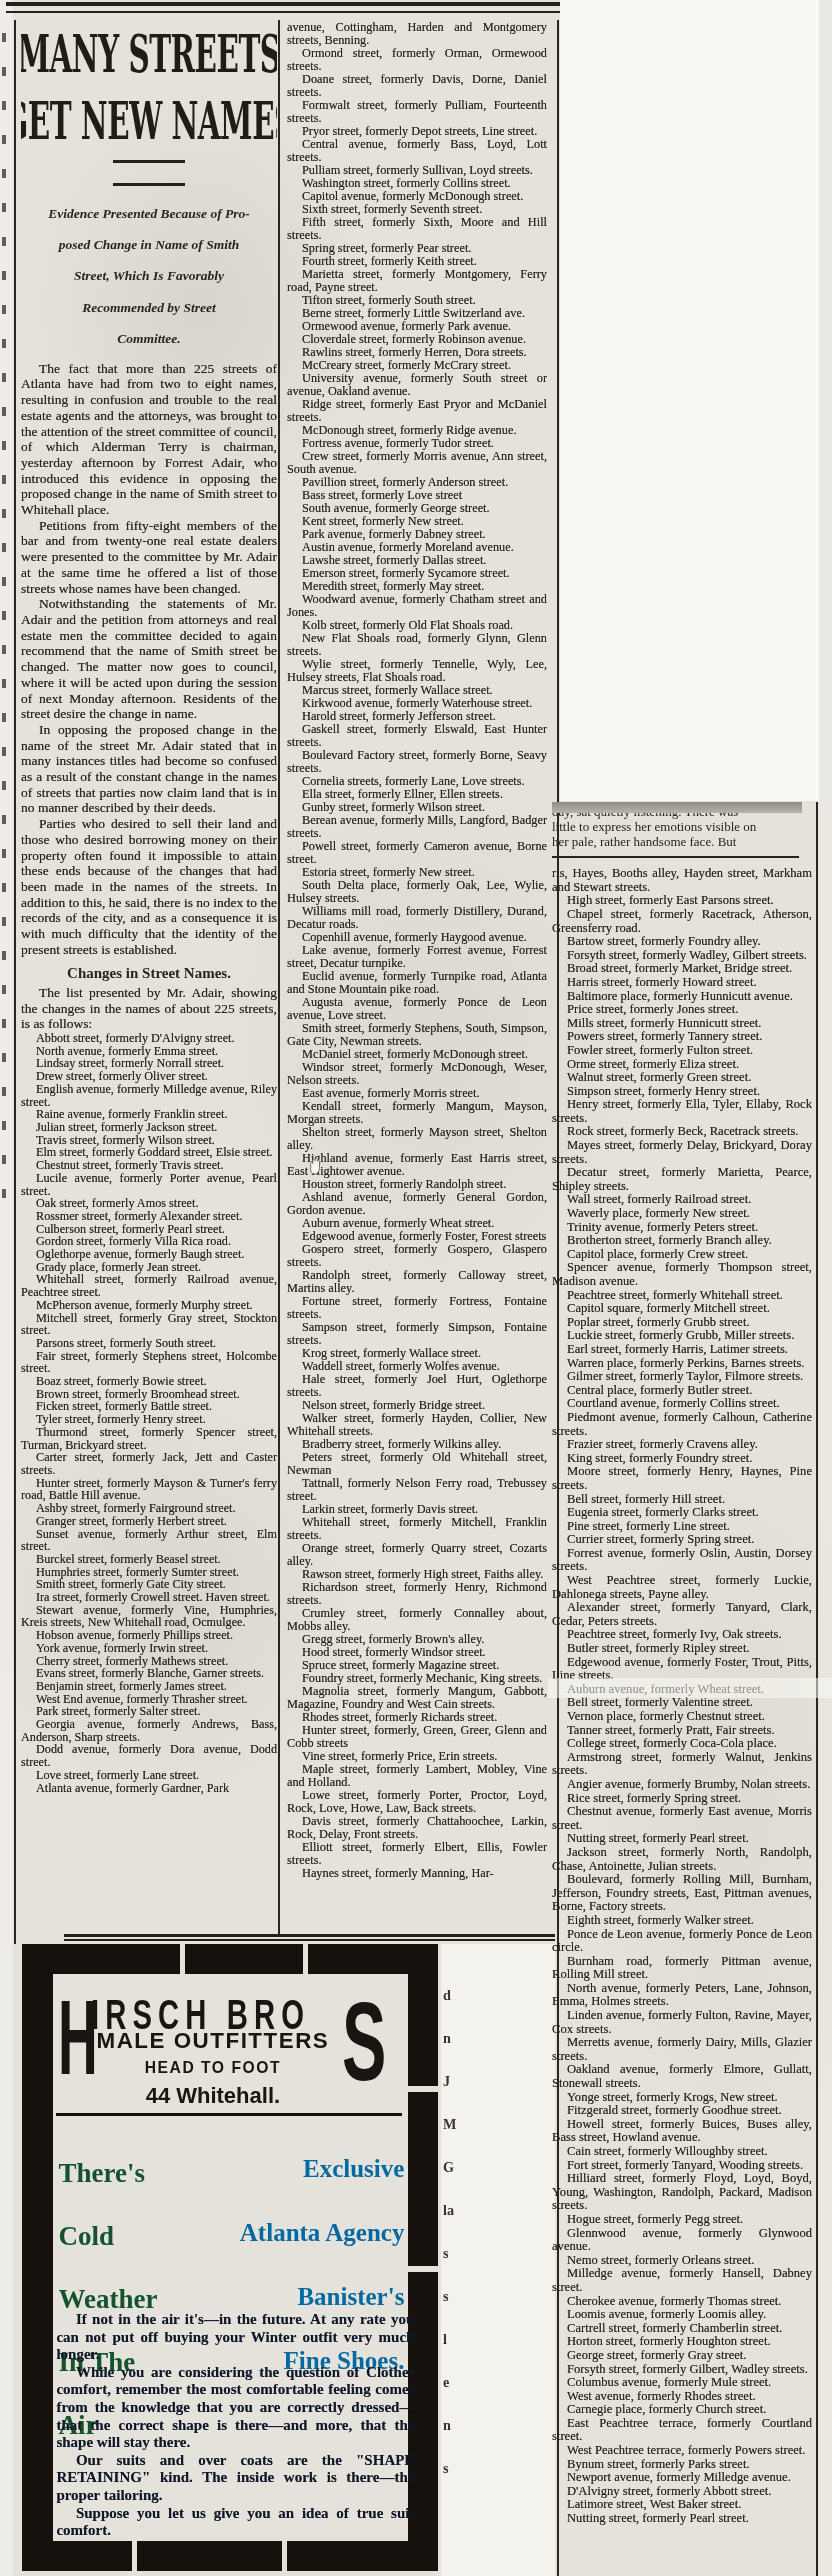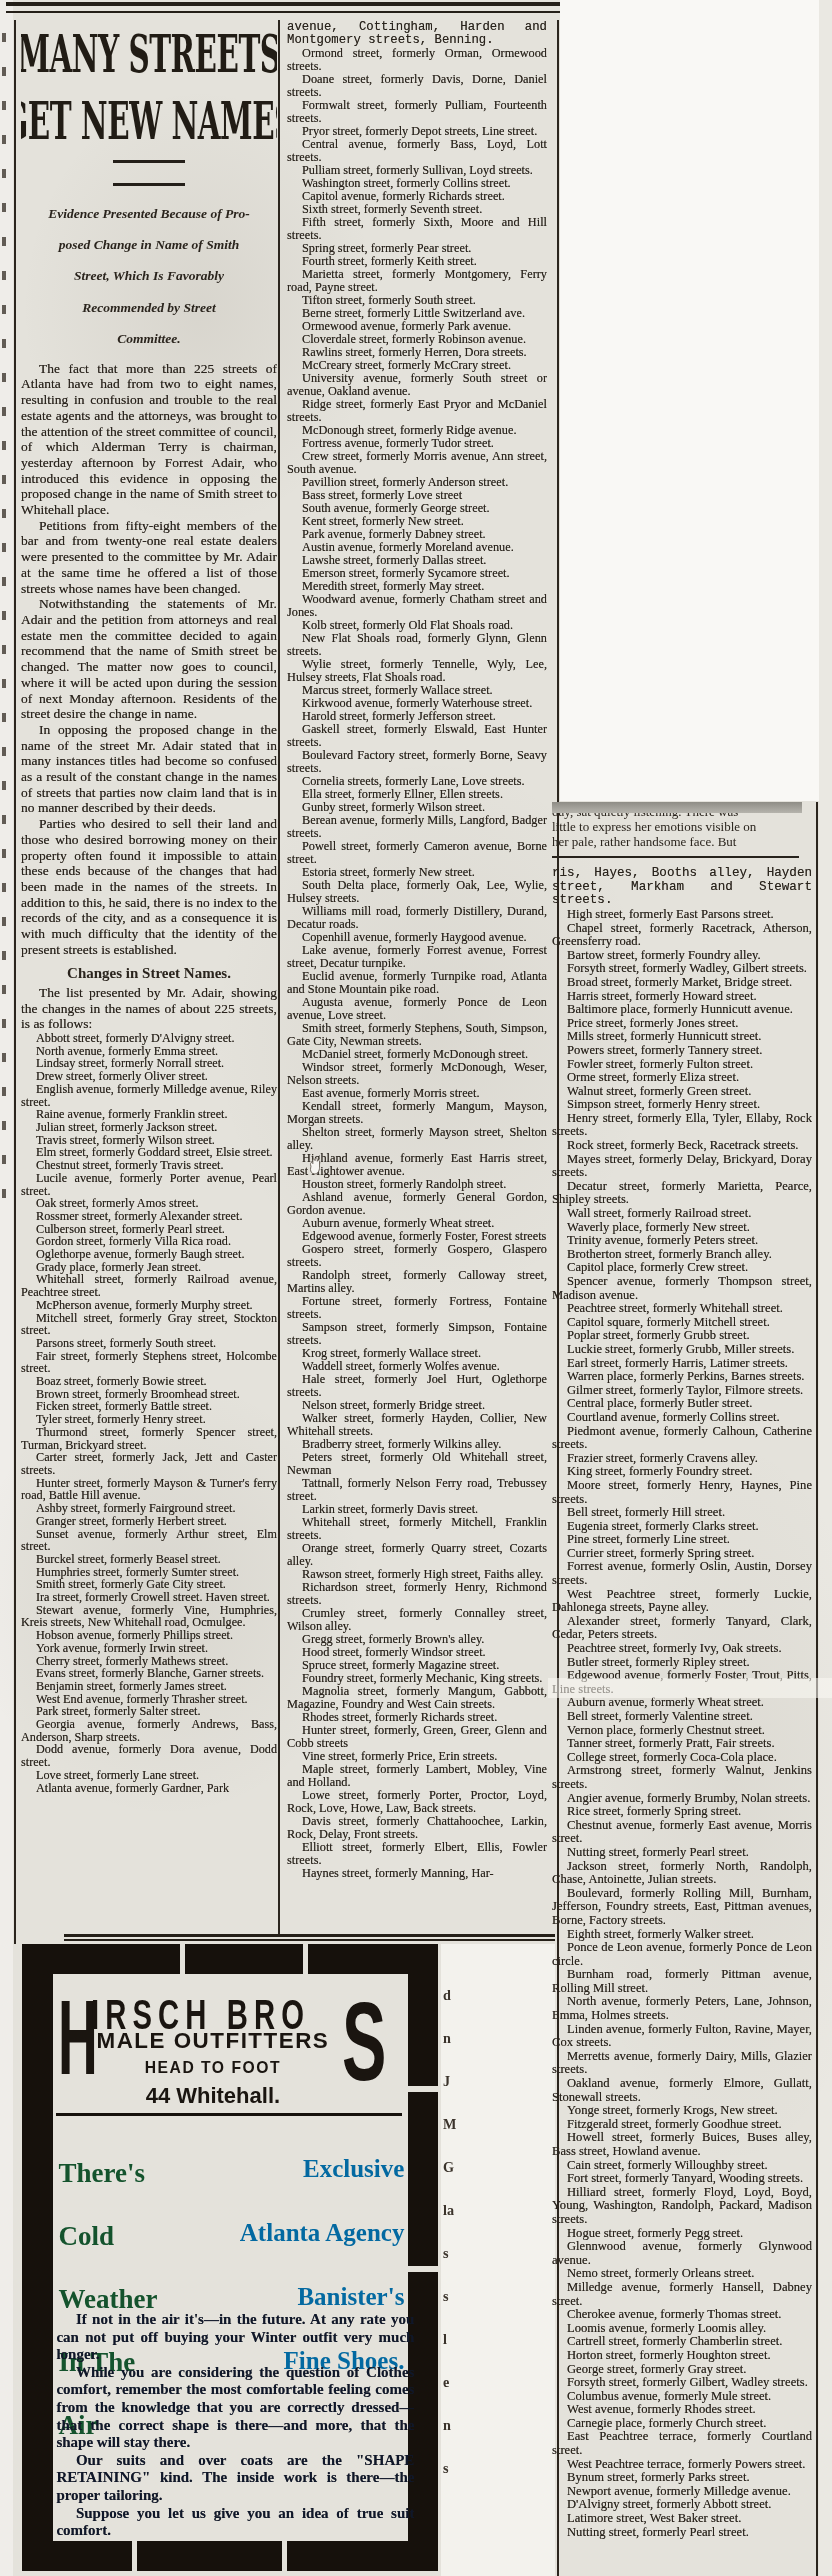--- a/index.html
+++ b/index.html
@@ -31,21 +31,21 @@
   .deck{margin-top:10.5px;text-align:center;font-style:italic;}
   .deck-line{font-weight:bold;font-size:13.5px;line-height:17.6px;}
   .bodycopy{}
   .para{margin:0;font-size:13.5px;line-height:15.7px;text-align:justify;text-indent:18px;
      text-shadow:0 0 0.4px rgba(42,36,29,.65);}
   .section-head{margin:7.5px 0 3px;text-align:center;font-size:15px;font-weight:bold;}
   .entry{margin:0;text-align:justify;text-indent:15px;text-shadow:0 0 0.3px rgba(42,36,29,.6);}
   #col1 .entry{font-size:12.2px;line-height:12.7px;}
   #col2 .entry{font-size:12.3px;line-height:13px;}
   #col3 .entry{font-size:12.6px;line-height:13.6px;}
-  .cont{text-indent:0 !important;font-family:Liberation Mono, monospace;}
+  .cont{text-indent:0 !important;}
   
   .photo-edge{position:absolute;left:0;top:0;width:250px;height:11.2px;z-index:3;
      background:linear-gradient(180deg,#8f8d86,#b5b3ac);}
   .fragment{margin:1.5px 0 0;}
   .frag-line{font-size:13px;line-height:15px;text-align:justify;margin:0;}
   .frag-rule{width:247px;height:2.2px;background:#27221c;margin:7.5px 0 9px;}
   
   .highlight-band{position:absolute;left:548px;top:1678px;width:284px;height:20px;z-index:4;
      background:rgba(252,250,244,.55);pointer-events:none;}
   
@@ -168,21 +168,21 @@
   <div id="col2" class="col">
     <p class="entry cont">avenue, Cottingham, Harden and Montgomery streets, Benning.</p>
     <div>
         <p class="entry">Ormond street, formerly Orman, Ormewood streets.</p>
         <p class="entry">Doane street, formerly Davis, Dorne, Daniel streets.</p>
         <p class="entry">Formwalt street, formerly Pulliam, Fourteenth streets.</p>
         <p class="entry">Pryor street, formerly Depot streets, Line street.</p>
         <p class="entry">Central avenue, formerly Bass, Loyd, Lott streets.</p>
         <p class="entry">Pulliam street, formerly Sullivan, Loyd streets.</p>
         <p class="entry">Washington street, formerly Collins street.</p>
-        <p class="entry">Capitol avenue, formerly Richards street.</p>
+        <p class="entry">Capitol avenue, formerly McDonough street.</p>
         <p class="entry">Sixth street, formerly Seventh street.</p>
         <p class="entry">Fifth street, formerly Sixth, Moore and Hill streets.</p>
         <p class="entry">Spring street, formerly Pear street.</p>
         <p class="entry">Fourth street, formerly Keith street.</p>
         <p class="entry">Marietta street, formerly Montgomery, Ferry road, Payne street.</p>
         <p class="entry">Tifton street, formerly South street.</p>
         <p class="entry">Berne street, formerly Little Switzerland ave.</p>
         <p class="entry">Ormewood avenue, formerly Park avenue.</p>
         <p class="entry">Cloverdale street, formerly Robinson avenue.</p>
         <p class="entry">Rawlins street, formerly Herren, Dora streets.</p>
@@ -243,21 +243,21 @@
         <p class="entry">Nelson street, formerly Bridge street.</p>
         <p class="entry">Walker street, formerly Hayden, Collier, New Whitehall streets.</p>
         <p class="entry">Bradberry street, formerly Wilkins alley.</p>
         <p class="entry">Peters street, formerly Old Whitehall street, Newman</p>
         <p class="entry">Tattnall, formerly Nelson Ferry road, Trebussey street.</p>
         <p class="entry">Larkin street, formerly Davis street.</p>
         <p class="entry">Whitehall street, formerly Mitchell, Franklin streets.</p>
         <p class="entry">Orange street, formerly Quarry street, Cozarts alley.</p>
         <p class="entry">Rawson street, formerly High street, Faiths alley.</p>
         <p class="entry">Richardson street, formerly Henry, Richmond streets.</p>
-        <p class="entry">Crumley street, formerly Connalley street, Wilson alley.</p>
+        <p class="entry">Crumley street, formerly Connalley about, Mobbs alley.</p>
         <p class="entry">Gregg street, formerly Brown's alley.</p>
         <p class="entry">Hood street, formerly Windsor street.</p>
         <p class="entry">Spruce street, formerly Magazine street.</p>
         <p class="entry">Foundry street, formerly Mechanic, King streets.</p>
         <p class="entry">Magnolia street, formerly Mangum, Gabbott, Magazine, Foundry and West Cain streets.</p>
         <p class="entry">Rhodes street, formerly Richards street.</p>
         <p class="entry">Hunter street, formerly, Green, Greer, Glenn and Cobb streets</p>
         <p class="entry">Vine street, formerly Price, Erin streets.</p>
         <p class="entry">Maple street, formerly Lambert, Mobley, Vine and Holland.</p>
         <p class="entry">Lowe street, formerly Porter, Proctor, Loyd, Rock, Love, Howe, Law, Back streets.</p>

